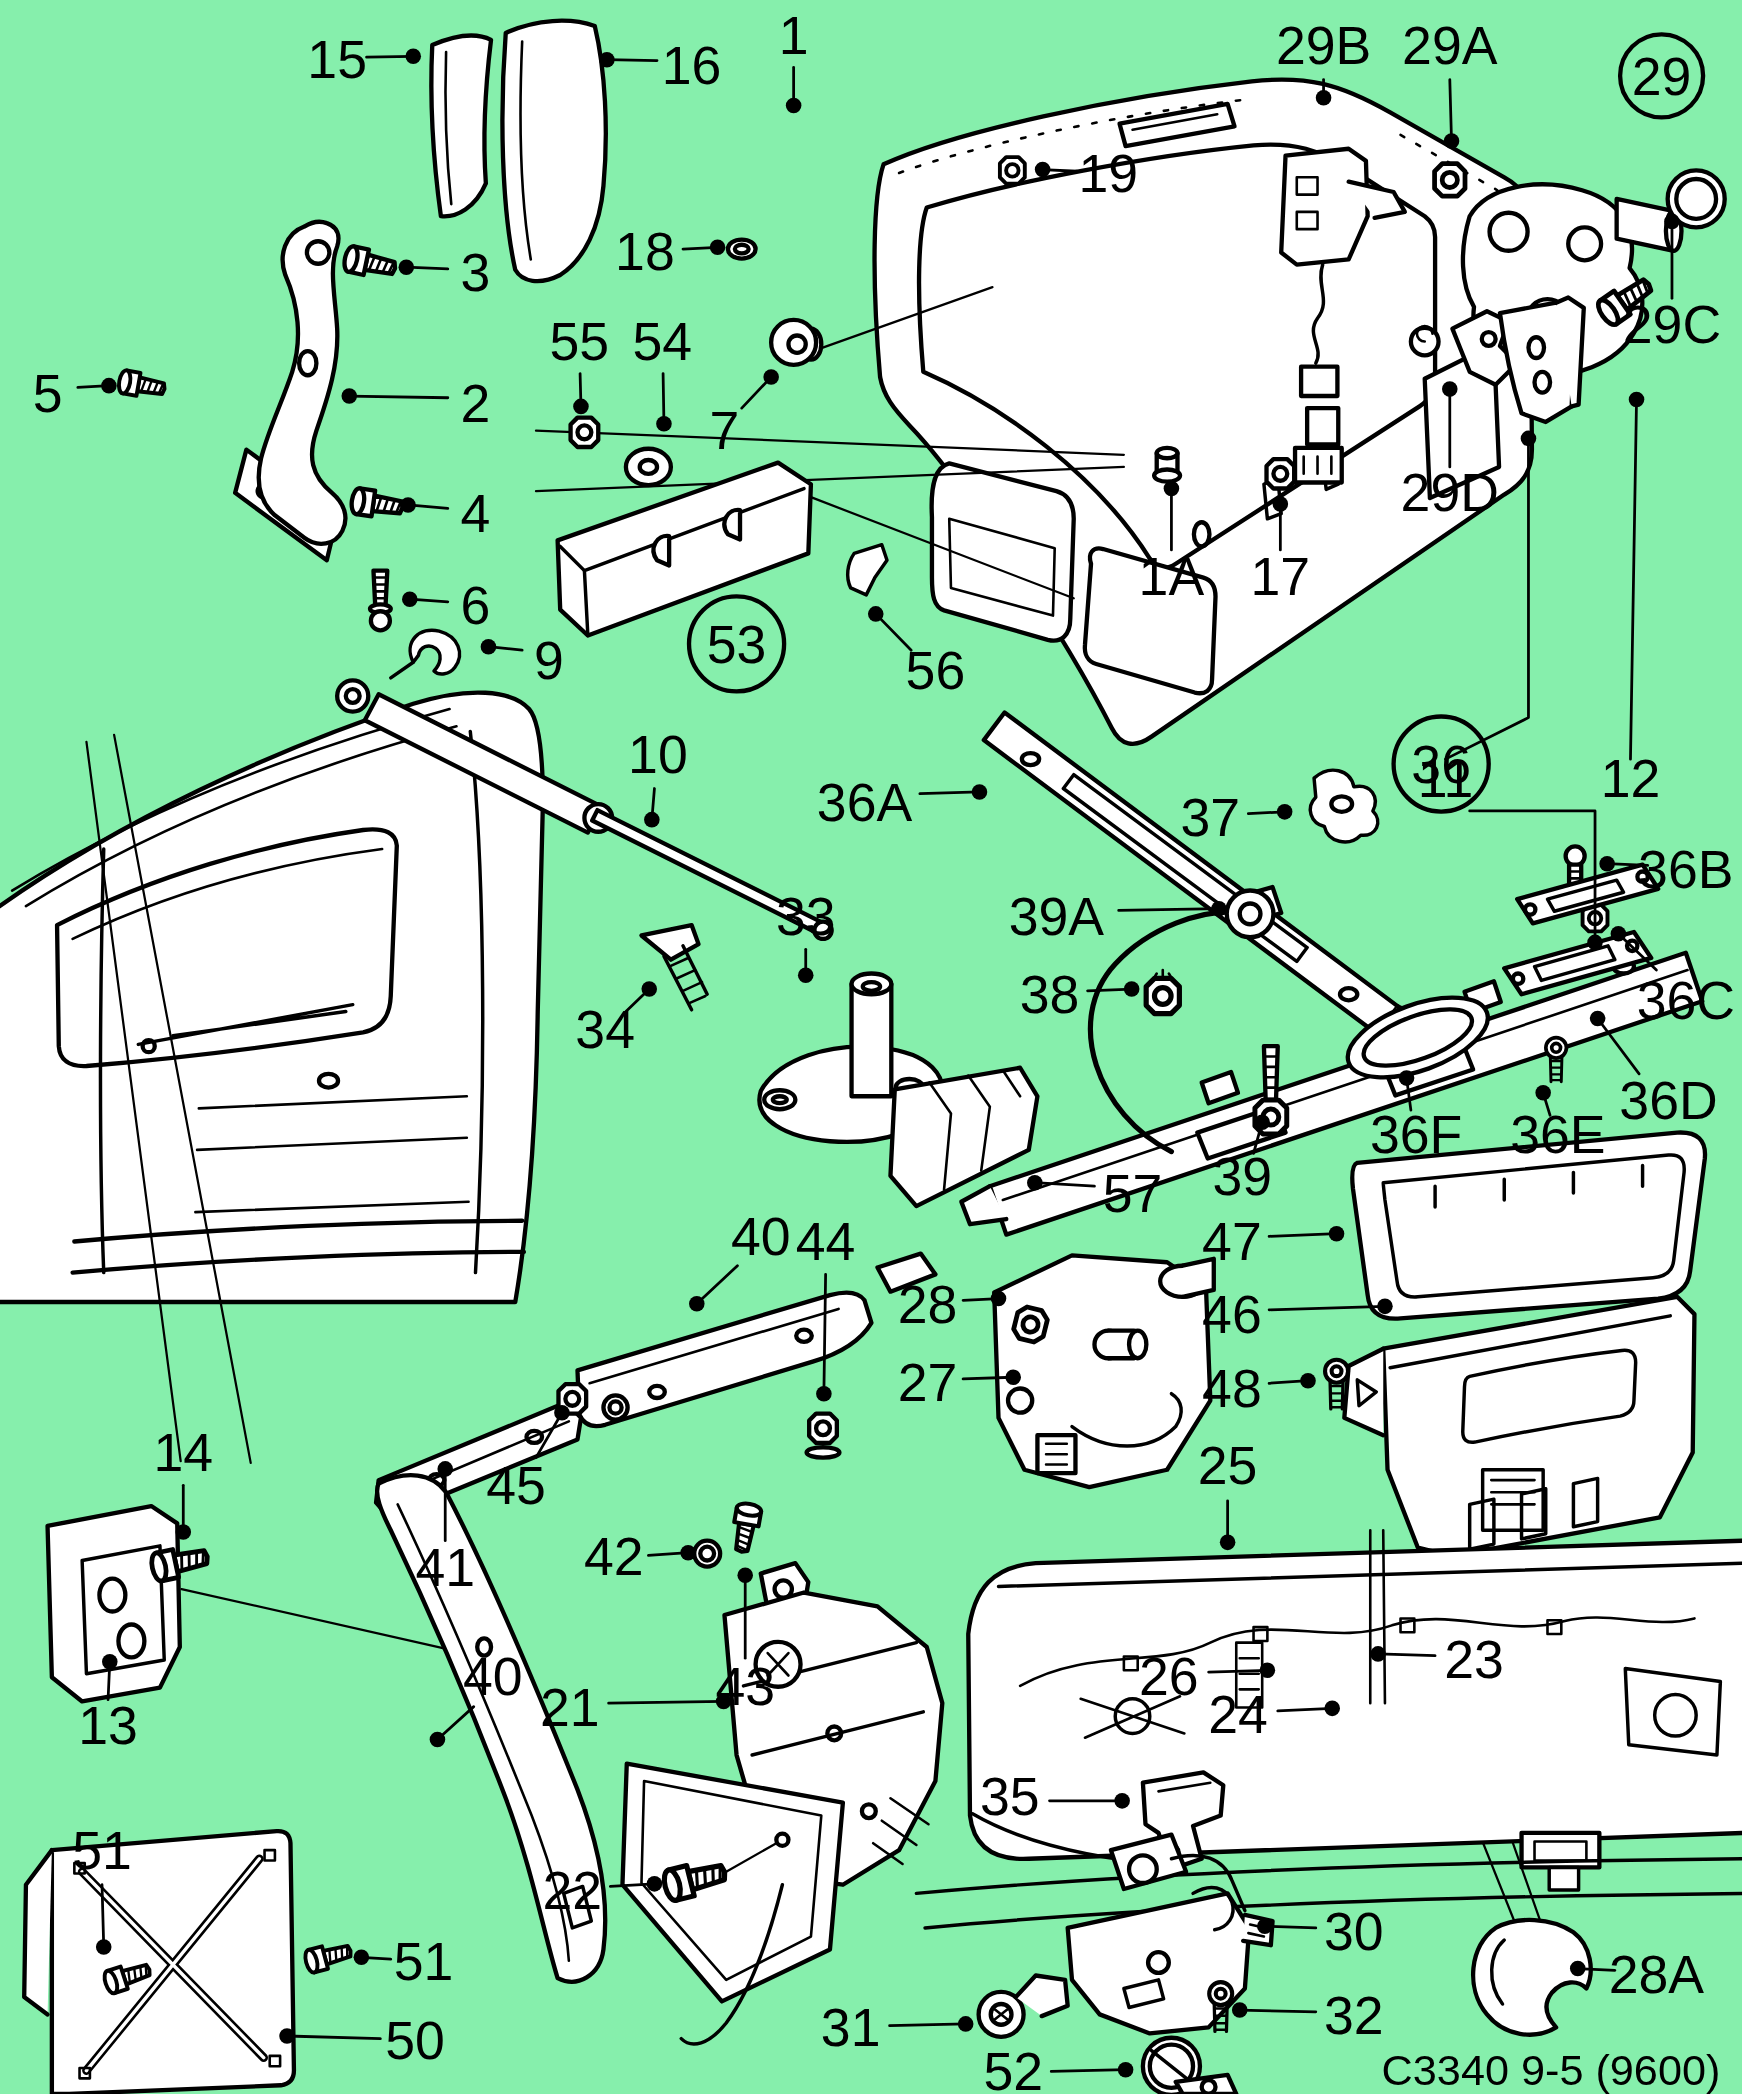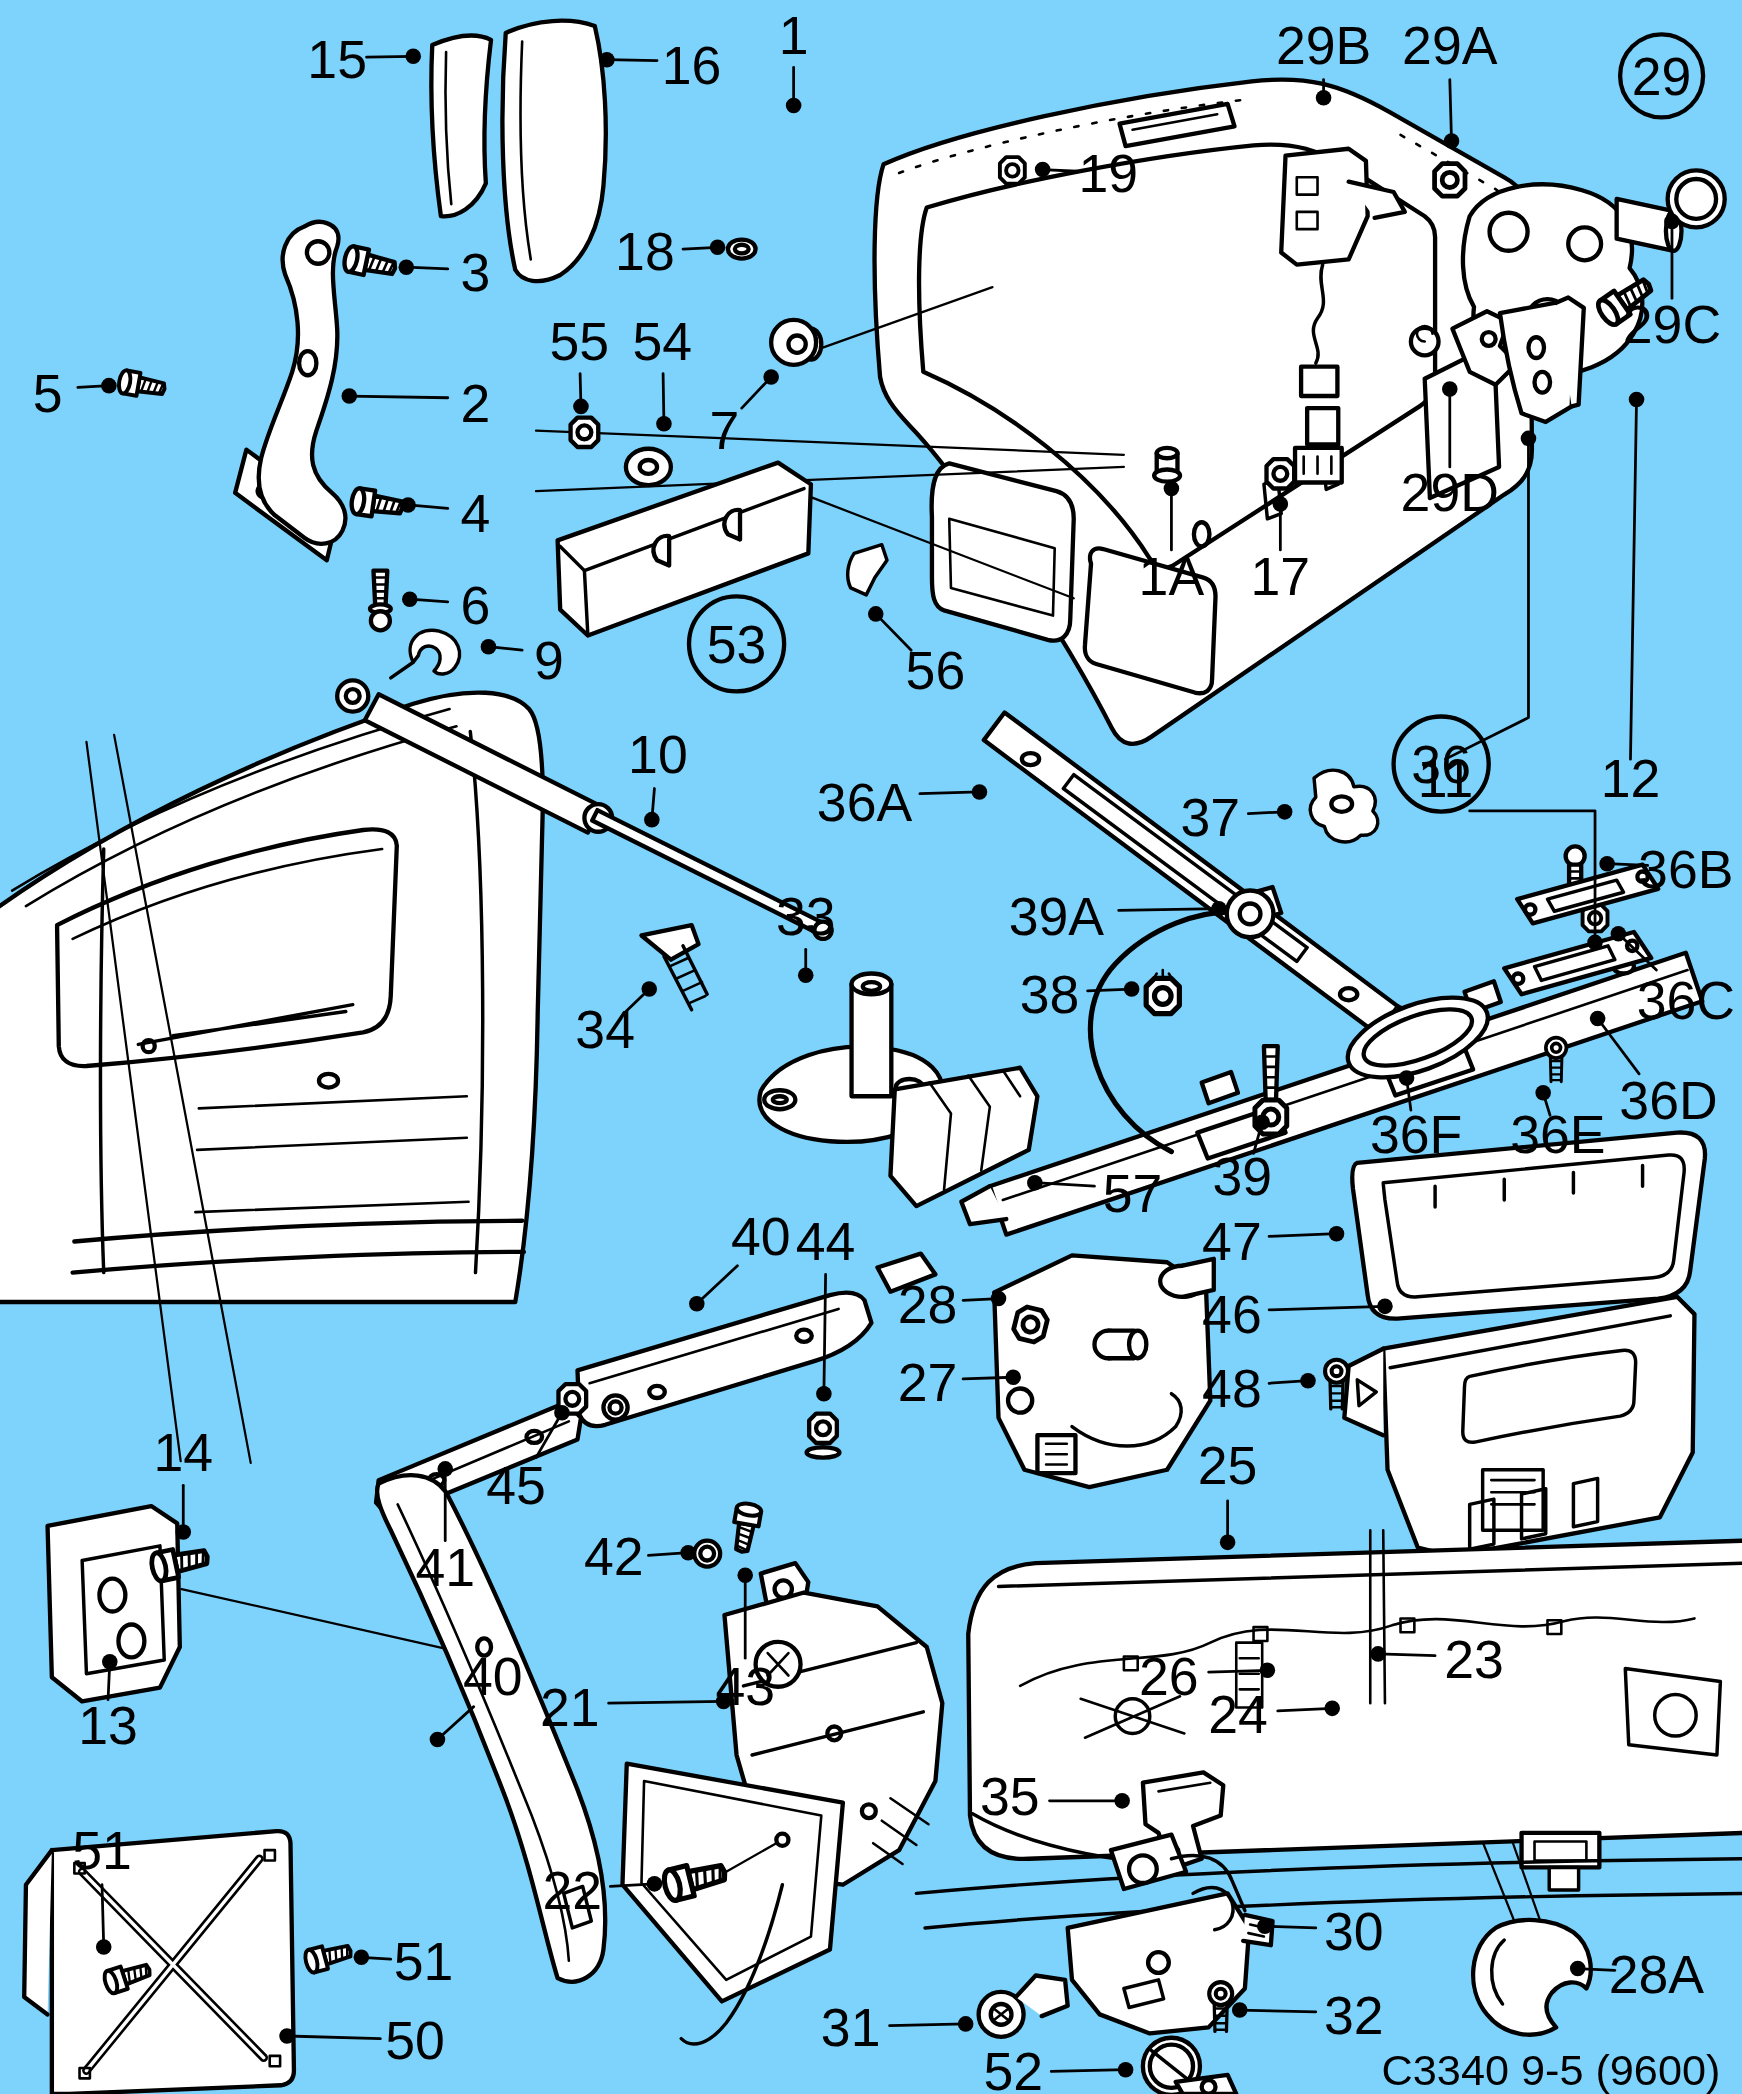--- a/index.html
+++ b/index.html
@@ -1,16 +1,16 @@
 <!DOCTYPE html>
 <html style="font-size:14px"><head>
 <meta charset="utf-8">
 <style>
   html,body{margin:0;padding:0;background:#fff;}
-  .stage{width:1742px;height:2094px;background:#7dd3fc;position:relative;overflow:hidden;}
+  .stage{width:1742px;height:2094px;background:#86efac;position:relative;overflow:hidden;}
   svg{display:block;}
   text{stroke:none;}
   .label{font-family:"Liberation Sans",sans-serif;font-size:62px;font-weight:400;fill:#000;text-anchor:middle;}
   .leader{fill:none;stroke:#000;stroke-width:3.2px;}
   .dot{fill:#000;stroke:none;}
   .refcircle{fill:none;stroke:#000;stroke-width:5px;}
   .code{font-family:"Liberation Sans",sans-serif;font-size:50px;font-weight:400;fill:#000;text-anchor:end;}
 </style>
 </head>
 <body>

